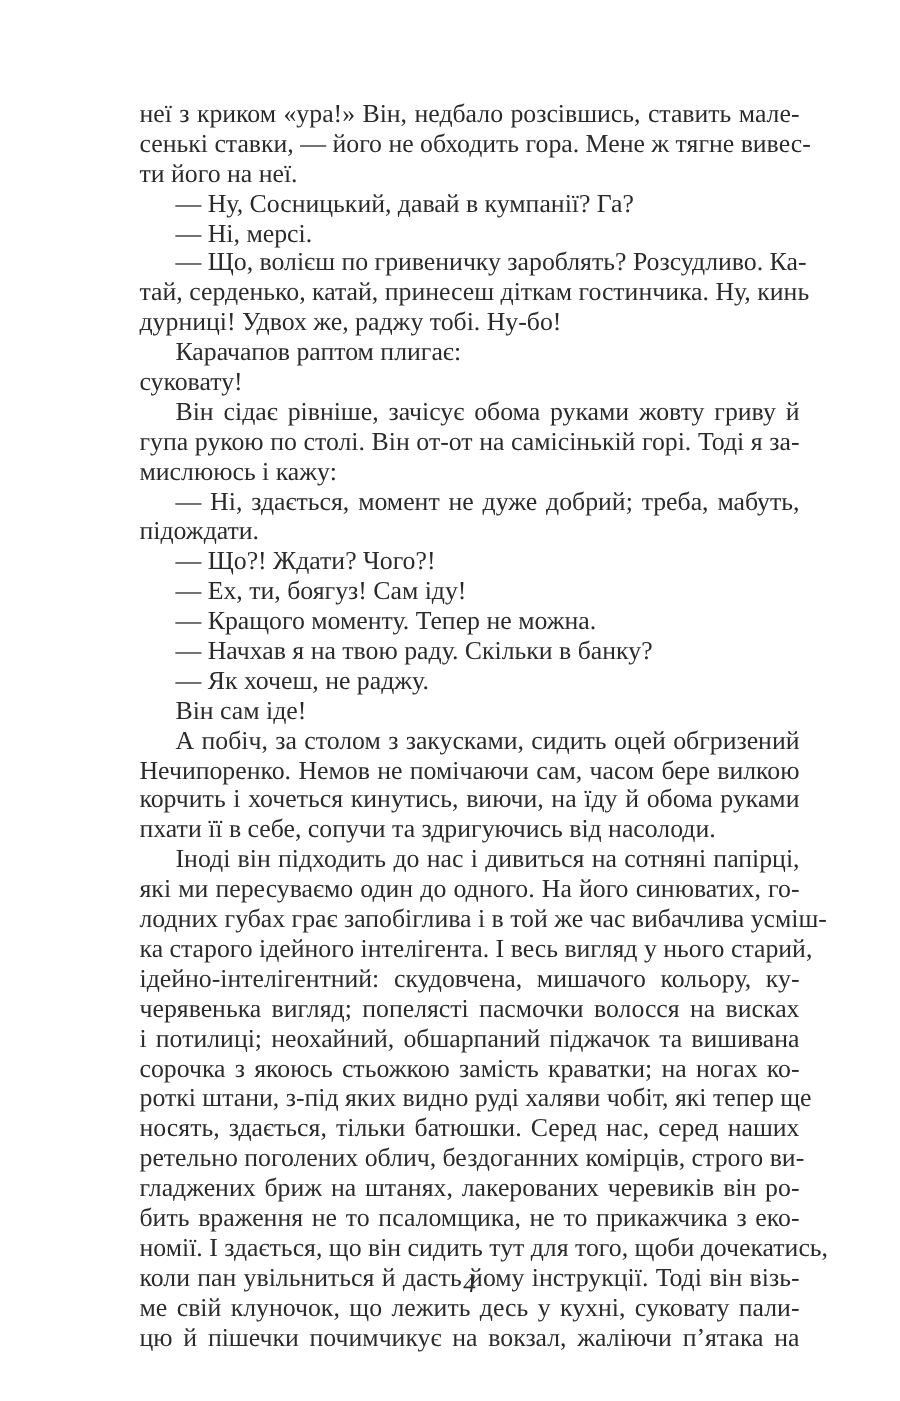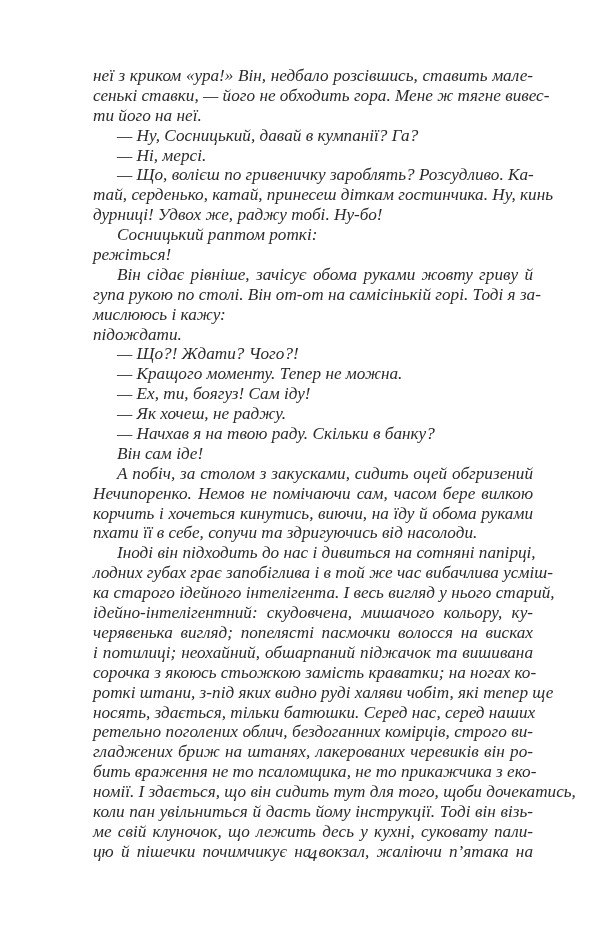--- a/index.html
+++ b/index.html
@@ -13,21 +13,20 @@
       font-size: 17.2px;
       line-height: 19.9px;
       color: #2a2a2a;
     }
     .line {
       display: block;
       white-space: nowrap;
       text-align: justify;
       text-align-last: justify;
       height: 19.9px;
-      font-style: italic;
     }
     .line.last { text-align-last: left; }
     .line.indent { padding-left: 24px; }
     .page-number {
       position: absolute;
       left: 0; right: 0;
       top: 846px;
       text-align: center;
       font-family: "Liberation Serif", "DejaVu Serif", serif;
       font-style: italic;
@@ -41,37 +40,39 @@
 
 <div class="page" id="page-body">
     <span class="line">неї з криком «ура!» Він, недбало розсівшись, ставить мале-</span>
     <span class="line">сенькі ставки, — його не обходить гора. Мене ж тягне вивес-</span>
     <span class="line last">ти його на неї.</span>
     <span class="line indent last">— Ну, Сосницький, давай в кумпанії? Га?</span>
     <span class="line indent last">— Ні, мерсі.</span>
     <span class="line indent">— Що, волієш по гривеничку зароблять? Розсудливо. Ка-</span>
     <span class="line">тай, серденько, катай, принесеш діткам гостинчика. Ну, кинь</span>
     <span class="line last">дурниці! Удвох же, раджу тобі. Ну-бо!</span>
-    <span class="line indent last">Сосницький раптом роткі:</span>
-    <span class="line last">режіться!</span>
+    <span class="line indent last">Карачапов раптом плигає:</span>
+    <span class="line last">суковату!</span>
     <span class="line indent">Він сідає рівніше, зачісує обома руками жовту гриву й</span>
     <span class="line">гупа рукою по столі. Він от-от на самісінькій горі. Тоді я за-</span>
     <span class="line last">мислююсь і кажу:</span>
+    <span class="line indent">— Ні, здається, момент не дуже добрий; треба, мабуть,</span>
     <span class="line last">підождати.</span>
     <span class="line indent last">— Що?! Ждати? Чого?!</span>
+    <span class="line indent last">— Ех, ти, боягуз! Сам іду!</span>
     <span class="line indent last">— Кращого моменту. Тепер не можна.</span>
-    <span class="line indent last">— Ех, ти, боягуз! Сам іду!</span>
+    <span class="line indent last">— Начхав я на твою раду. Скільки в банку?</span>
     <span class="line indent last">— Як хочеш, не раджу.</span>
-    <span class="line indent last">— Начхав я на твою раду. Скільки в банку?</span>
     <span class="line indent last">Він сам іде!</span>
     <span class="line indent">А побіч, за столом з закусками, сидить оцей обгризений</span>
     <span class="line">Нечипоренко. Немов не помічаючи сам, часом бере вилкою</span>
     <span class="line">корчить і хочеться кинутись, виючи, на їду й обома руками</span>
     <span class="line last">пхати її в себе, сопучи та здригуючись від насолоди.</span>
     <span class="line indent">Іноді він підходить до нас і дивиться на сотняні папірці,</span>
+    <span class="line">які ми пересуваємо один до одного. На його синюватих, го-</span>
     <span class="line">лодних губах грає запобіглива і в той же час вибачлива усміш-</span>
     <span class="line">ка старого ідейного інтелігента. І весь вигляд у нього старий,</span>
     <span class="line">ідейно-інтелігентний: скудовчена, мишачого кольору, ку-</span>
     <span class="line">черявенька вигляд; попелясті пасмочки волосся на висках</span>
     <span class="line">і потилиці; неохайний, обшарпаний піджачок та вишивана</span>
     <span class="line">сорочка з якоюсь стьожкою замість краватки; на ногах ко-</span>
     <span class="line">роткі штани, з-під яких видно руді халяви чобіт, які тепер ще</span>
     <span class="line">носять, здається, тільки батюшки. Серед нас, серед наших</span>
     <span class="line">ретельно поголених облич, бездоганних комірців, строго ви-</span>
     <span class="line">гладжених бриж на штанях, лакерованих черевиків він ро-</span>

